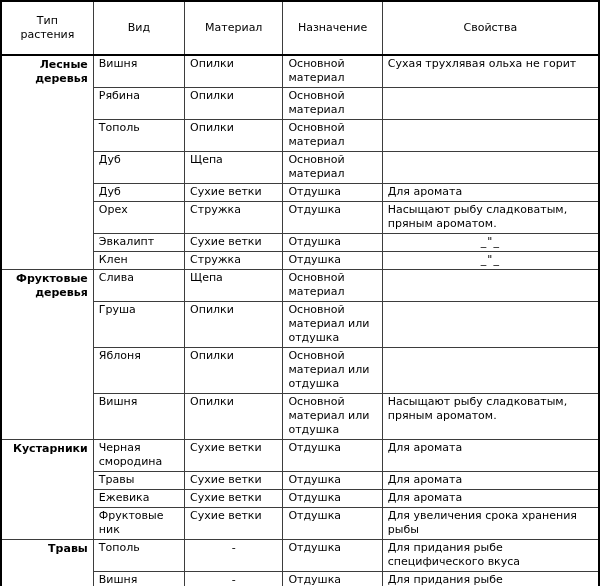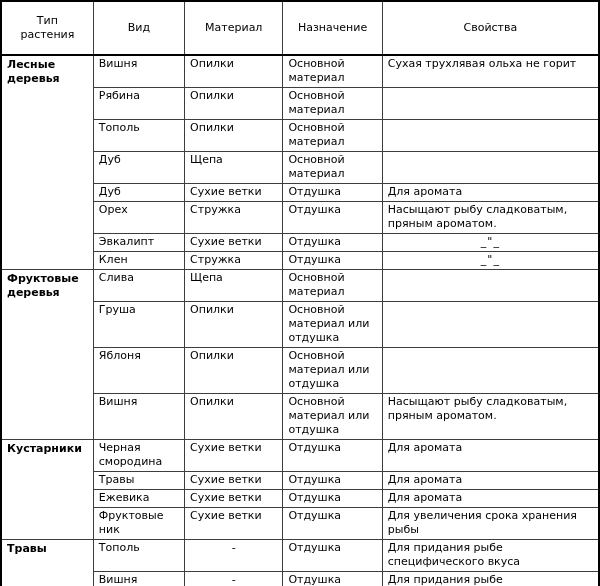--- a/index.html
+++ b/index.html
@@ -37,21 +37,21 @@
     text-align: center;
     vertical-align: middle;
     padding: 12px 2px;
     font-size: 11px;
     line-height: 14px;
     border-bottom: 2px solid #000000;
     white-space: pre-line;
   }
   td.group {
     font-weight: bold;
-    text-align: left;
+    text-align: right;
     vertical-align: top;
     padding-top: 2px;
   }
   td.center { text-align: center; }
   td.ditto {
     text-align: center;
     letter-spacing: 1px;
   }
 </style>
 </head>

